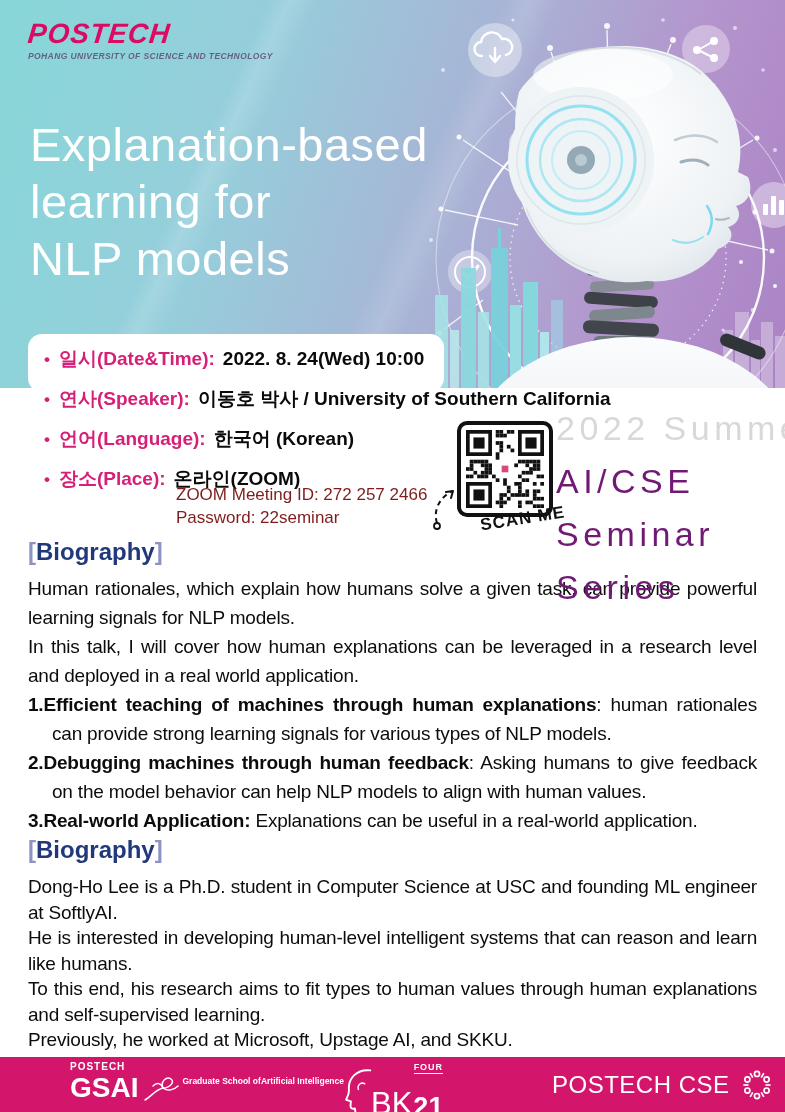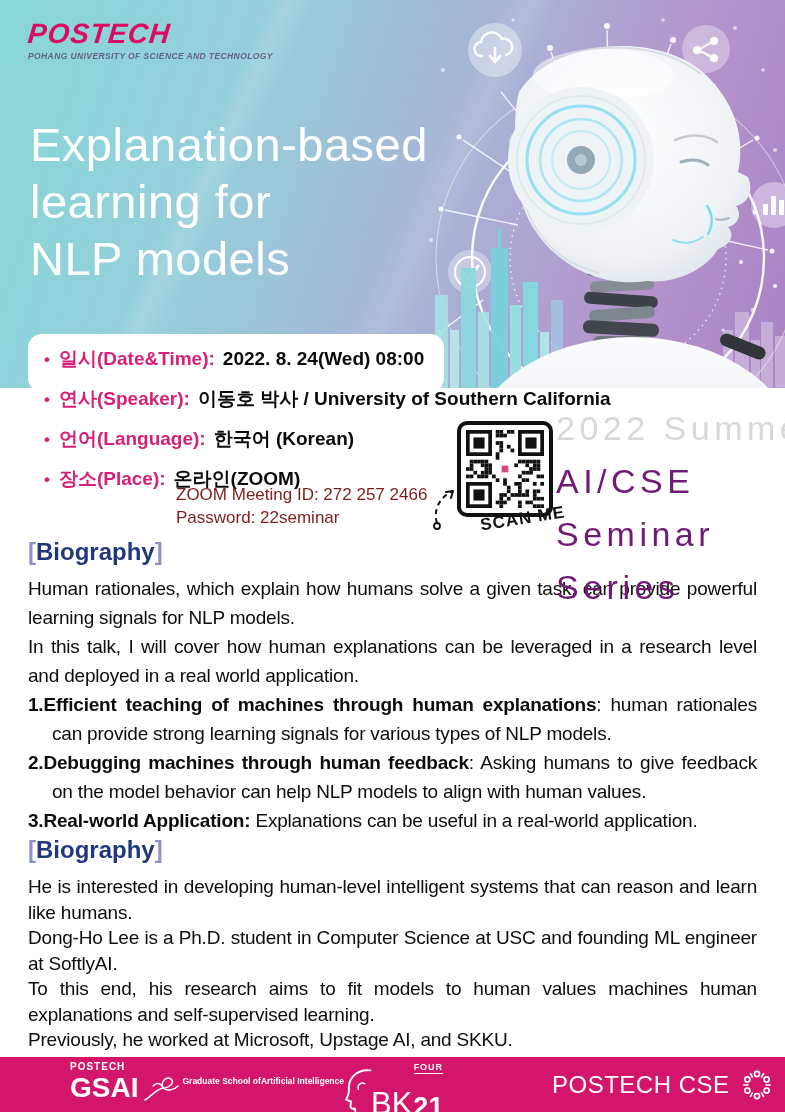--- a/index.html
+++ b/index.html
@@ -243,21 +243,21 @@
       <div>NLP models</div>
     </div>
   </div>
 
   <div class="info-card"></div>
 
   <div class="info-list">
     <div class="info-row">
       <span class="bullet">•</span>
       <span class="info-label">일시(Date&amp;Time):</span>
-      <span class="info-value">2022. 8. 24(Wed) 08:00</span>
+      <span class="info-value">2022. 8. 24(Wed) 10:00</span>
     </div>
     <div class="info-row">
       <span class="bullet">•</span>
       <span class="info-label">연사(Speaker):</span>
       <span class="info-value">이동호 박사 / University of Southern California</span>
     </div>
     <div class="info-row">
       <span class="bullet">•</span>
       <span class="info-label">언어(Language):</span>
       <span class="info-value">한국어 (Korean)</span>
@@ -411,23 +411,23 @@
     <p>In this talk, I will cover how human explanations can be leveraged in a research level and deployed in a real world application.</p>
     <div class="num-item"><span class="num">1.</span><span class="lead">Efficient teaching of machines through human explanations</span><span>: human rationales can provide strong learning signals for various types of NLP models.</span></div>
     <div class="num-item"><span class="num">2.</span><span class="lead">Debugging machines through human feedback</span><span>: Asking humans to give feedback on the model behavior can help NLP models to align with human values.</span></div>
     <div class="num-item"><span class="num">3.</span><span class="lead">Real-world Application:</span><span> Explanations can be useful in a real-world application.</span></div>
   </div>
 
   <div class="section-head" id="biography-head">
     <span class="br">[</span><span>Biography</span><span class="br">]</span>
   </div>
   <div class="body-text" id="biography-body">
+    <p>Dong-Ho Lee is a Ph.D. student in Computer Science at USC and founding ML engineer at SoftlyAI.</p>
     <p>He is interested in developing human-level intelligent systems that can reason and learn like humans.</p>
-    <p>Dong-Ho Lee is a Ph.D. student in Computer Science at USC and founding ML engineer at SoftlyAI.</p>
-    <p>To this end, his research aims to fit models to human values machines human explanations and self-supervised learning.</p>
+    <p>To this end, his research aims to fit types to human values through human explanations and self-supervised learning.</p>
     <p>Previously, he worked at Microsoft, Upstage AI, and SKKU.</p>
   </div>
 
   <div class="footer">
     <div class="gsai">
       <div class="gsai-left">
         <span class="gsai-postech">POSTECH</span>
         <span class="gsai-name">GSAI</span>
       </div>
       <div class="gsai-right">

